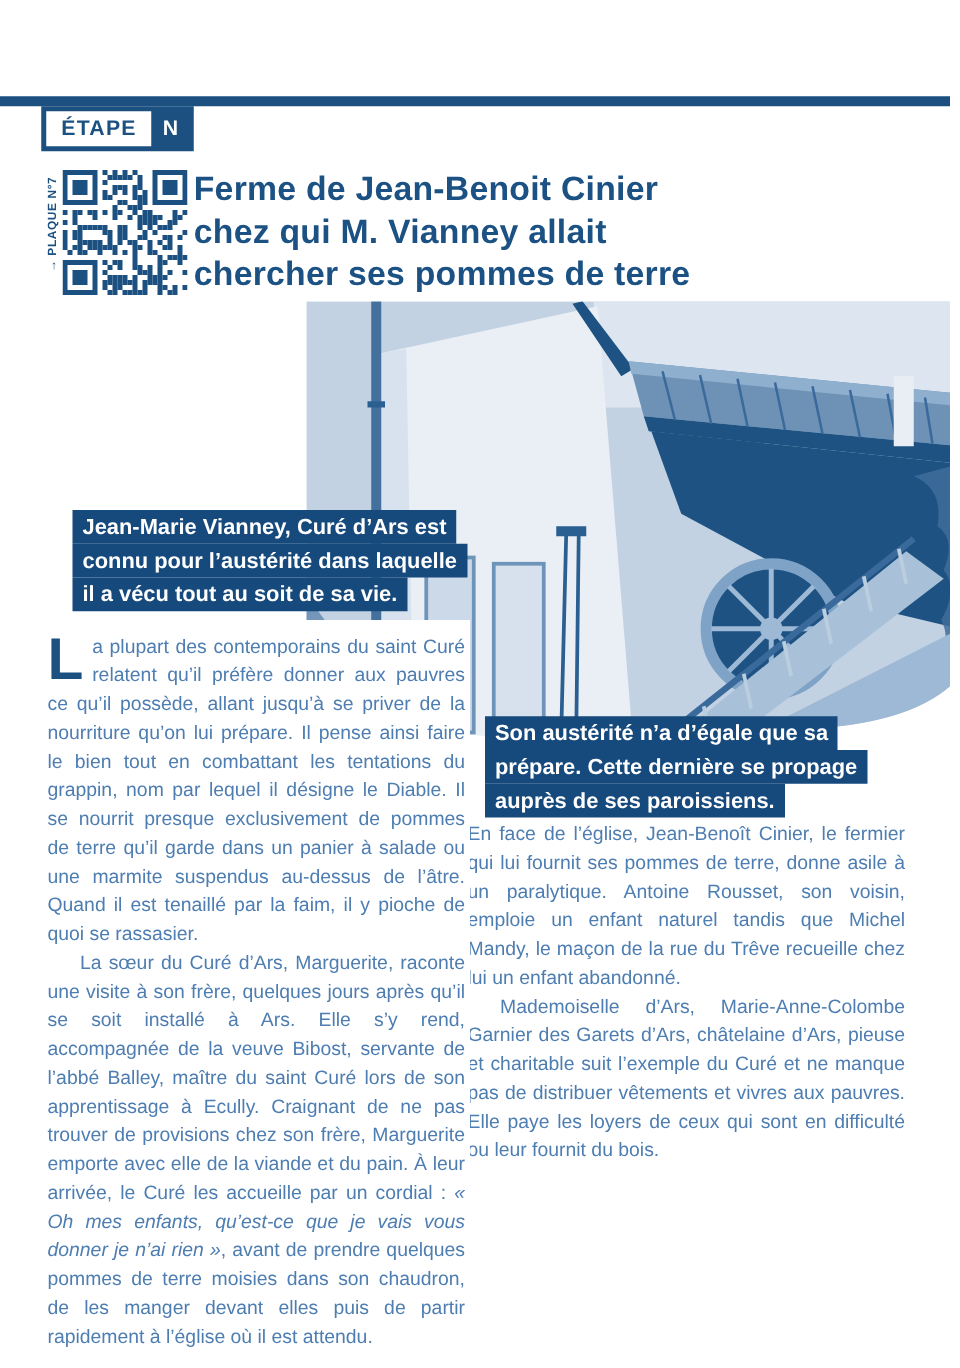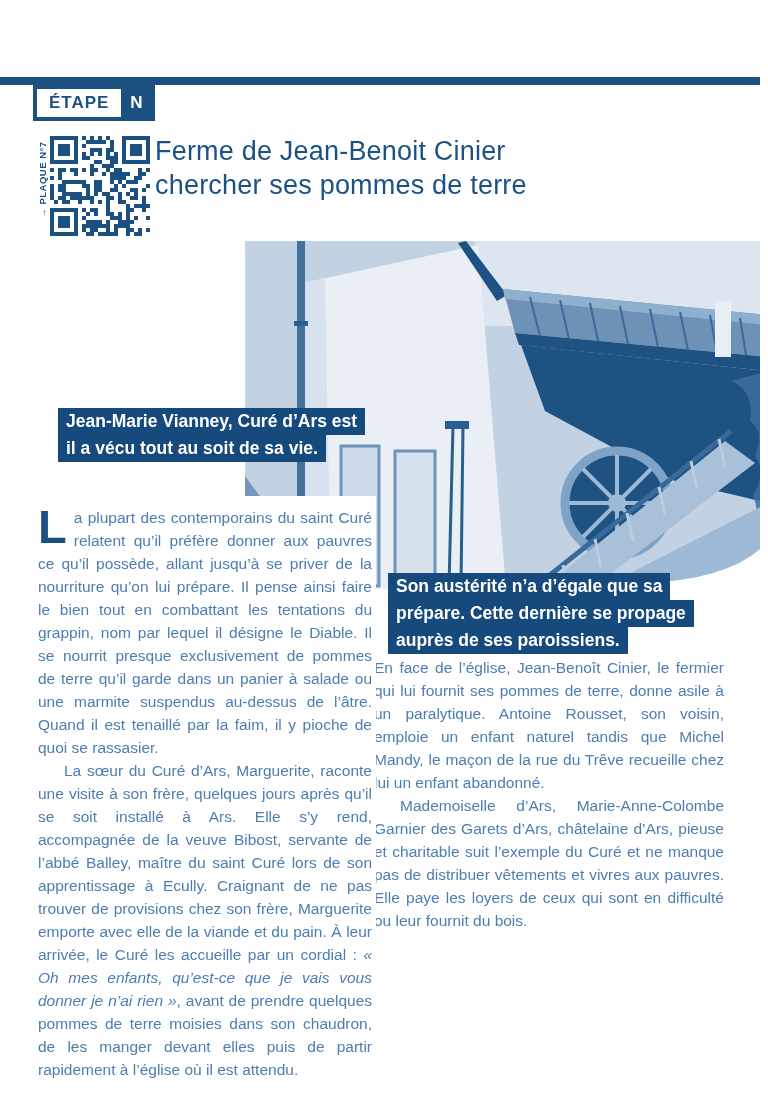--- a/index.html
+++ b/index.html
@@ -15,21 +15,21 @@
   .step-letter{color:#ffffff;font-weight:bold;font-size:17px;display:flex;align-items:center;
                justify-content:center;width:30px;}
 
   
   .plaque-vertical{position:absolute;left:-8px;top:130px;width:100px;text-align:center;
                    transform:rotate(-90deg);color:#1b5080;font-weight:bold;font-size:9.5px;
                    letter-spacing:0.5px;white-space:nowrap;}
   .qr{position:absolute;left:50px;top:92px;width:100px;height:100px;}
 
   
-  .title{position:absolute;left:155px;top:90px;width:580px;color:#1c5183;font-weight:normal;
+  .title{position:absolute;left:155px;top:90px;width:580px;color:#1c5183;font-weight:bold;
          font-size:27px;line-height:34px;letter-spacing:0.2px;}
 
   
   .photo{position:absolute;left:245px;top:197px;width:523px;height:360px;}
   .photo svg{display:block;width:100%;height:100%;}
 
   
   .callout{position:absolute;z-index:5;}
   .callout .line{display:table;background:#16497c;color:#ffffff;font-weight:bold;
                  font-size:17.5px;line-height:20px;padding:3px 8px 4px 8px;margin:0;}
@@ -282,20 +282,21 @@
         <rect x="72" y="0" width="28" height="28" fill="#1b5080"></rect>
         <rect x="76" y="4" width="20" height="20" fill="#fff"></rect>
         <rect x="80" y="8" width="12" height="12" fill="#1b5080"></rect>
         <rect x="0" y="72" width="28" height="28" fill="#1b5080"></rect>
         <rect x="4" y="76" width="20" height="20" fill="#fff"></rect>
         <rect x="8" y="80" width="12" height="12" fill="#1b5080"></rect>
       </svg></div>
 
   <div class="title">
     <div>Ferme de Jean-Benoit Cinier</div>
+    <div>chez qui M. Vianney allait</div>
     <div>chercher ses pommes de terre</div>
   </div>
 
   <div class="photo">
     <svg viewBox="0 0 523 360" preserveAspectRatio="none" xmlns="http://www.w3.org/2000/svg">
       <defs>
         <clipPath id="pc">
           <path d="M0,0 H523 V300 Q490,338 400,342 Q300,358 190,350 Q80,342 0,352 Z"></path>
         </clipPath>
       </defs>
@@ -360,20 +361,21 @@
         <path d="M486,140 Q510,150 505,180 Q520,190 510,215 Q522,230 508,255 Q518,275 500,295 L523,300 L523,130 Z" fill="#3f6d9c" opacity="0.85"></path>
         <rect x="470" y="60" width="16" height="56" fill="#e9eef5"></rect>
 
         <path d="M330,360 L523,262 L523,360 Z" fill="#9db9d6"></path>
       </g>
     </svg>
   </div>
 
   <div class="callout callout1">
     <p class="line">Jean-Marie Vianney, Curé d’Ars est</p>
+    <p class="line">connu pour l’austérité dans laquelle</p>
     <p class="line">il a vécu tout au soit de sa vie.</p>
   </div>
 
   <div class="callout callout2">
     <p class="line">Son austérité n’a d’égale que sa</p>
     <p class="line">prépare. Cette dernière se propage</p>
     <p class="line">auprès de ses paroissiens.</p>
   </div>
 
   <div class="col-left">

